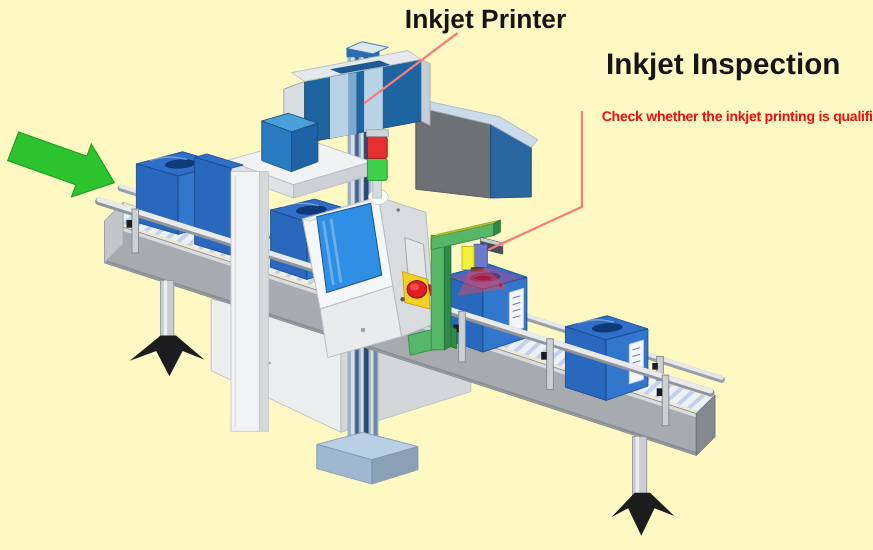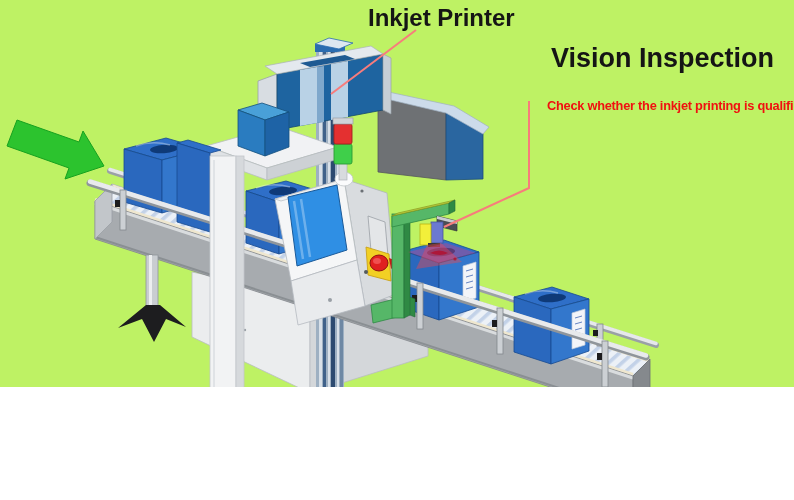--- a/index.html
+++ b/index.html
@@ -1,16 +1,16 @@
 <!DOCTYPE html>
 <html style="--label-text: #151515; --note-red: #f01010; --leader-pink: #f87c7c; --arrow-green: #2cc32e; --arrow-green-dark: #17a21f; --box-blue-front: #2a68be; --box-blue-side: #3377cc; --box-blue-top: #2f6fc8; --box-blue-dark: #0f3a78; --printer-blue: #1e64a0; --hood-gray: #6e7174; --hood-blue: #2a66a0; --screen-blue: #2f8fe4; --stand-green: #56b768; --stand-green-dark: #2f8a44; --stack-red: #e43030; --stack-green: #3fcf4a; --estop-yellow: #f2d024; --estop-red: #e02020; --camera-yellow: #f2ef3a; --camera-blue: #6b79d0; --beam-red: rgba(255,70,70,0.40); --beam-on-box: rgba(230,60,120,0.35); --conveyor-gray: #a7abaf; --belt-stripe: #c3d2e8; --machine-white: #f5f6f7;"><head>
 <meta charset="utf-8">
 <style>
   html,body{margin:0;padding:0;background:#ffffff;}
-  .stage{position:relative;width:794px;height:387px;background:#bef264;overflow:hidden;
+  .stage{position:relative;width:794px;height:500px;background:#fef9c3;overflow:hidden;
          font-family:"Liberation Sans",sans-serif;}
   .stage svg{position:absolute;left:0;top:0;}
   .lbl{position:absolute;font-weight:bold;white-space:nowrap;}
   .lbl-inkjet{left:368px;top:4px;font-size:24px;color:var(--label-text);}
   .lbl-vision{left:551px;top:43px;font-size:27px;color:var(--label-text);}
   .lbl-check{left:547px;top:98px;font-size:12.8px;letter-spacing:-0.25px;color:var(--note-red);}
   
   .arrow{fill:var(--arrow-green);stroke:var(--arrow-green-dark);stroke-width:1;}
   .leader{fill:none;stroke:var(--leader-pink);stroke-width:2;}
   .boxF{fill:var(--box-blue-front);stroke:#174a90;stroke-width:.8;}
@@ -238,16 +238,16 @@
     <circle cx="455" cy="259" r="1.6" fill="#b01030" opacity="0.85"></circle>
   </g>
 
   <polygon class="arrow" points="17,120 79,142 83,131 104,166 65,179 69,168 7,146"></polygon>
 
   <path class="leader" d="M416,30 L331,94"></path>
   <path class="leader" d="M529,101 L529,188 L444,227"></path>
 </svg>
 
 <div class="lbl lbl-inkjet">Inkjet Printer</div>
-<div class="lbl lbl-vision">Vision Inspection</div>
+<div class="lbl lbl-vision">Inkjet Inspection</div>
 <div class="lbl lbl-check">Check whether the inkjet printing is qualified</div>
 
 </div>
 
 </body></html>

